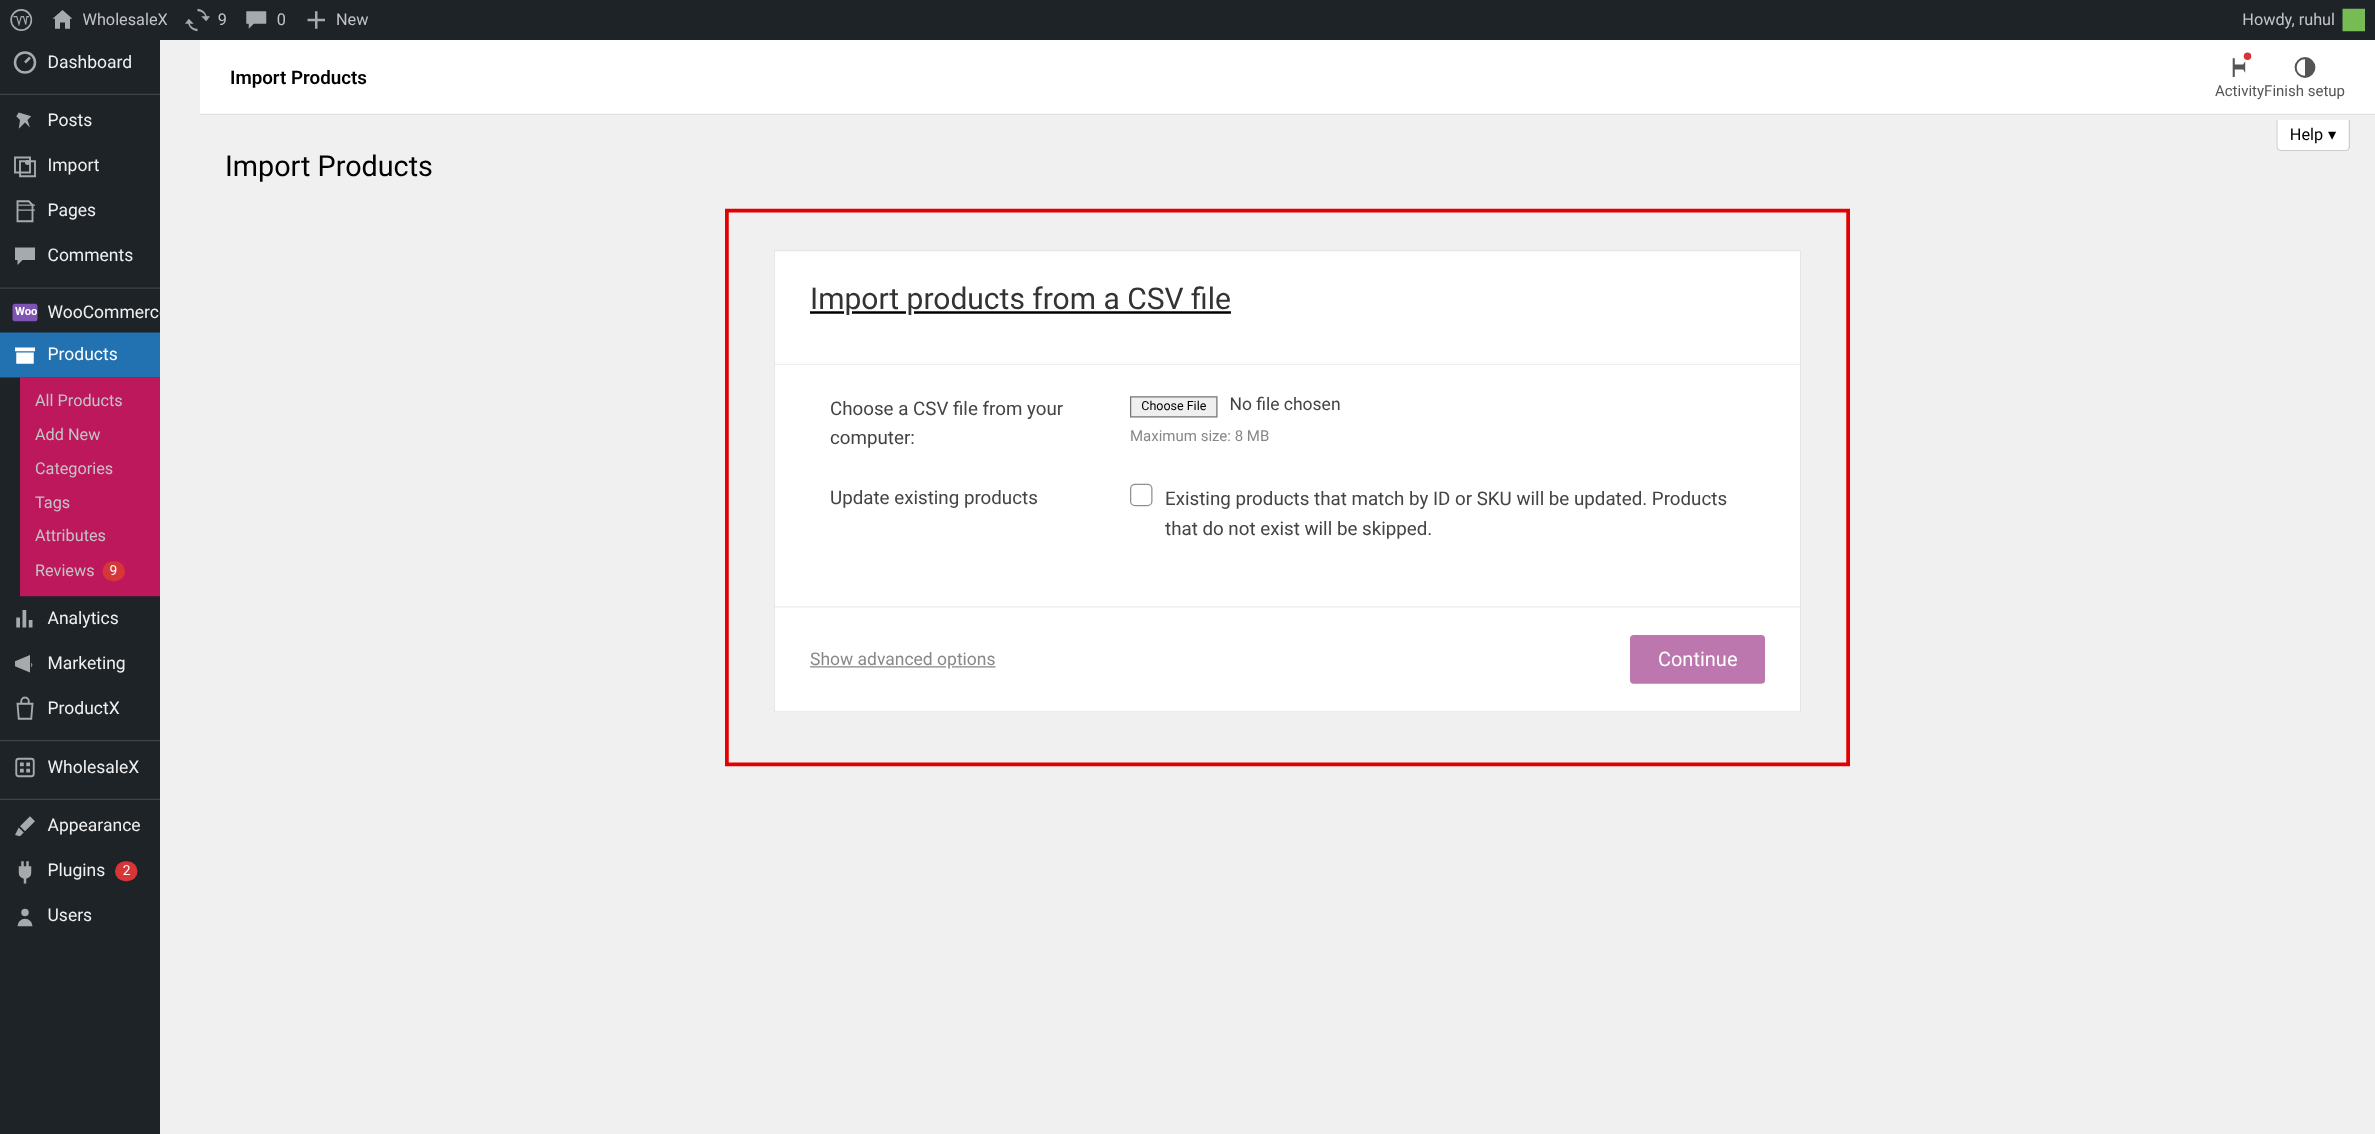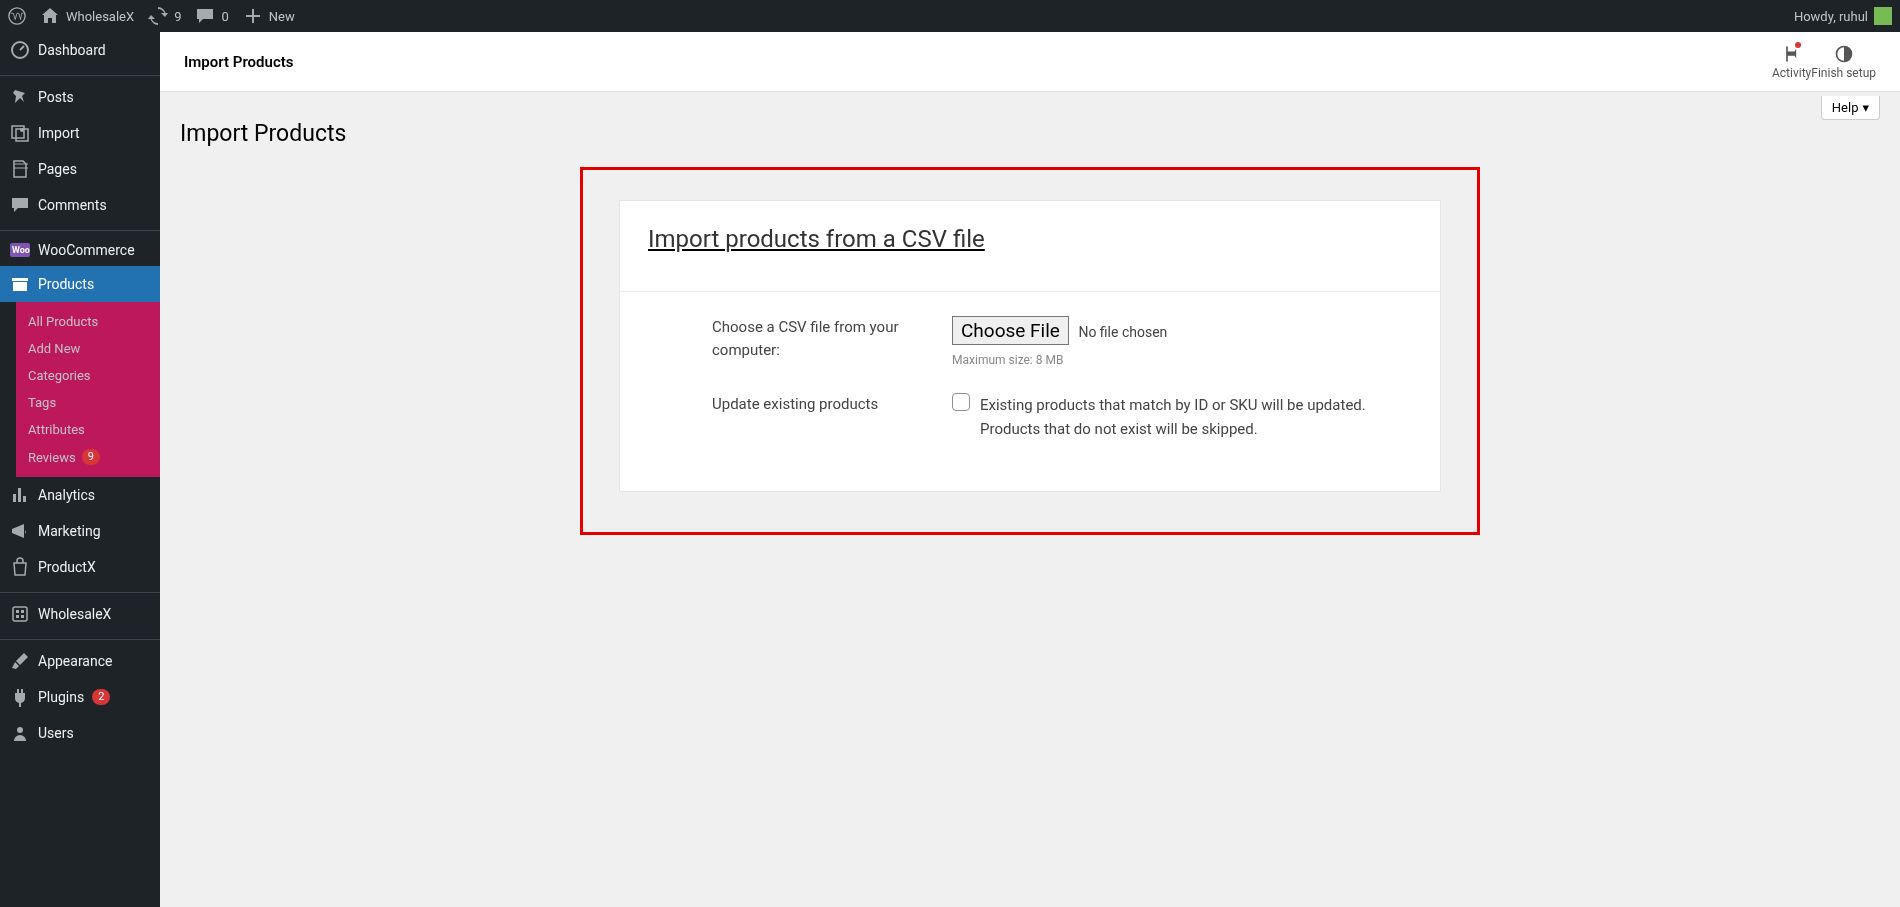--- a/index.html
+++ b/index.html
@@ -7,21 +7,21 @@
 
 
 .admin-bar { height: 32px; background: #1d2327; color: #c3c4c7; display: flex; align-items: center; font-size: 13px; padding: 0 8px; justify-content: space-between; }
 .admin-bar-left, .admin-bar-right { display: flex; align-items: center; gap: 14px; }
 .admin-bar-item { display: flex; align-items: center; gap: 6px; color: #c3c4c7; cursor: pointer; }
 .admin-bar-item svg { width: 20px; height: 20px; fill: #a7aaad; }
 .admin-bar-item .wp-logo { width: 18px; height: 18px; }
 .avatar { width: 18px; height: 18px; background: #7b5; }
 
 
-.sidebar { position: absolute; left: 0; top: 32px; bottom: 0; width: 160px; background: #1d2327; color: #f0f0f1; font-size: 14px; overflow-y: auto; }
+.sidebar { position: absolute; left: 0; top: 32px; bottom: 0; width: 128px; background: #1d2327; color: #f0f0f1; font-size: 14px; overflow-y: auto; }
 .menu-item { display: flex; align-items: center; gap: 8px; padding: 8px 10px; color: #f0f0f1; cursor: pointer; position: relative; }
 .menu-item svg { width: 20px; height: 20px; fill: #a7aaad; flex-shrink: 0; }
 .menu-item.current { background: #2271b1; color: #fff; }
 .menu-item.current svg { fill: #fff; }
 .menu-item.current::after { content: ""; position: absolute; right: -8px; top: 50%; margin-top: -8px; border: 8px solid transparent; border-right-color: #f0f0f1; }
 .menu-separator { height: 5px; border-bottom: 1px solid #3c434a; margin: 3px 0; }
 .submenu { background: #be185d; padding: 6px 0; margin-left: 16px; }
 .submenu-item { padding: 6px 12px; color: #c3c4c7; font-size: 13px; cursor: pointer; display: flex; align-items: center; gap: 6px; }
 .badge-count { background: #d63638; color: #fff; border-radius: 10px; padding: 0 6px; font-size: 11px; line-height: 16px; min-width: 16px; text-align: center; display: inline-block; }
 .woo-icon { background: #7f54b3; color: #fff; font-size: 9px; font-weight: bold; padding: 1px 2px; border-radius: 2px; width: 20px; height: 14px; line-height: 12px; text-align: center; }
@@ -49,25 +49,25 @@
 .step.active { color: #a46497; }
 .step-dot { position: absolute; bottom: -7px; left: 50%; margin-left: -7px; width: 10px; height: 10px; border: 4px solid #ddd; background: #fff; border-radius: 50%; }
 .step.active .step-dot { border-color: #a46497; }
 .step:first-child .step-dot { left: 25%; }
 
 
 .card { background: #fff; border: 1px solid #e5e5e5; }
 .card-header { padding: 24px 28px 20px; border-bottom: 1px solid #eee; text-decoration: underline; }
 .card-title { font-size: 24px; font-weight: 400; margin-bottom: 18px; color: #333; }
 .card-desc { font-size: 15px; color: #444; }
-.card-body { padding: 24px 44px; margin-left: 48px; }
+.card-body { padding: 24px 44px; }
 .form-row { display: flex; align-items: flex-start; gap: 30px; margin-bottom: 26px; }
 .form-label { width: 210px; font-size: 15px; color: #444; line-height: 1.5; }
 .form-control { flex: 1; font-size: 14px; color: #444; }
-.file-btn { border: 1px solid #767676; background: #efefef; padding: 2px 8px; font-size: 19px; cursor: pointer; }
+.file-btn { border: 1px solid #767676; background: #efefef; padding: 2px 8px; font-size: 10px; cursor: pointer; }
 .file-status { margin-left: 6px; font-size: 14px; }
 .file-hint { font-size: 12px; color: #888; margin-top: 8px; }
 .checkbox { width: 18px; height: 18px; border: 1px solid #8c8f94; border-radius: 4px; display: inline-block; vertical-align: top; margin-right: 10px; flex-shrink: 0; }
 .checkbox-row { display: flex; }
 .checkbox-text { font-size: 15px; line-height: 1.6; }
 
 .card-footer { padding: 22px 28px; border-top: 1px solid #eee; display: flex; justify-content: space-between; align-items: center; }
 .adv-link { font-size: 14px; color: #888; text-decoration: underline; cursor: pointer; }
 .continue-btn { background: #bb77ae; color: #fff; border: none; padding: 10px 22px; font-size: 16px; border-radius: 3px; cursor: pointer; }
 </style>
@@ -280,17 +280,21 @@
             </div>
           </div>
           <div class="form-row">
             <div class="form-label">Update existing products</div>
             <div class="form-control checkbox-row">
               <span class="checkbox"></span>
               <span class="checkbox-text">Existing products that match by ID or SKU will be updated. Products that do not exist will be skipped.</span>
             </div>
           </div>
         </div>
+        <div class="card-footer">
+          <a class="adv-link">Show advanced options</a>
+          <button class="continue-btn">Continue</button>
+        </div>
       </div>
 
     </div>
   </div>
 </div>
 
 </body></html>

